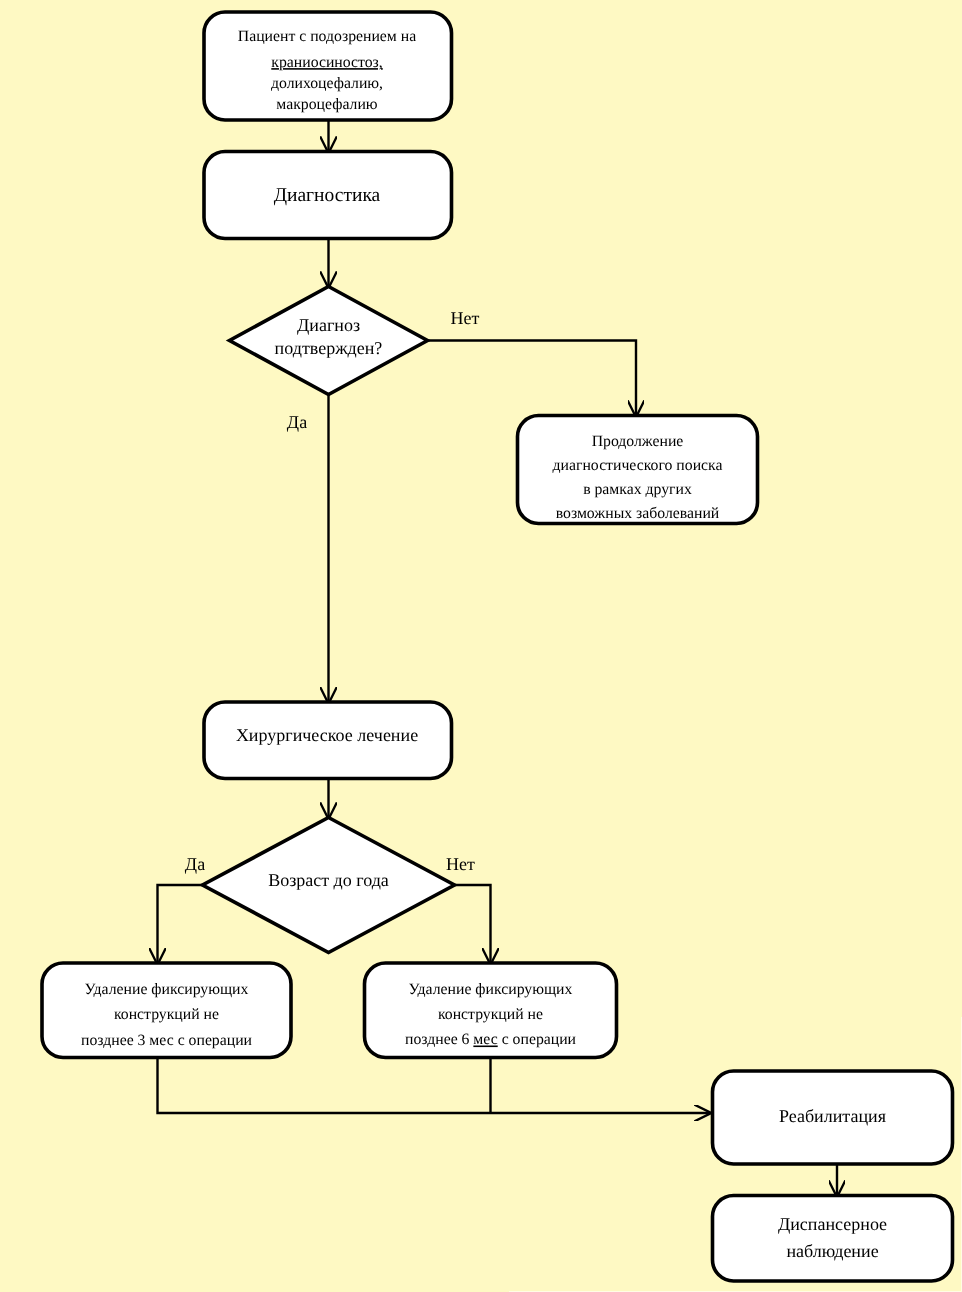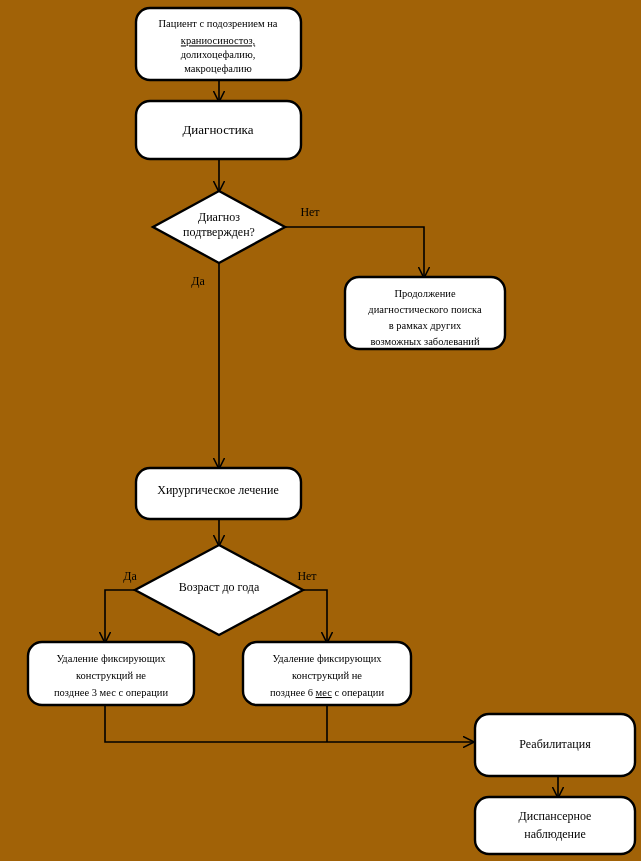--- a/index.html
+++ b/index.html
@@ -10,21 +10,21 @@
   body {
     width: 641px;
     height: 861px;
     font-family: "Liberation Serif", "DejaVu Serif", serif;
     overflow: hidden;
   }
   #flowchart-root {
     position: relative;
     width: 641px;
     height: 861px;
-    background: #a16207;
+    background: #fef9c3;
   }
   svg#flow-svg {
     display: block;
     width: 641px;
     height: 861px;
   }
   .node-shape {
     fill: #ffffff;
     stroke: #000000;
     stroke-width: 2.4;

